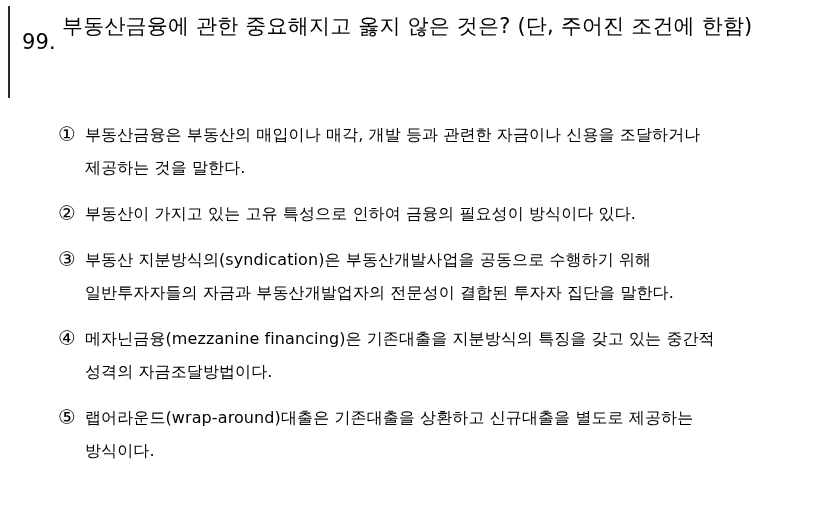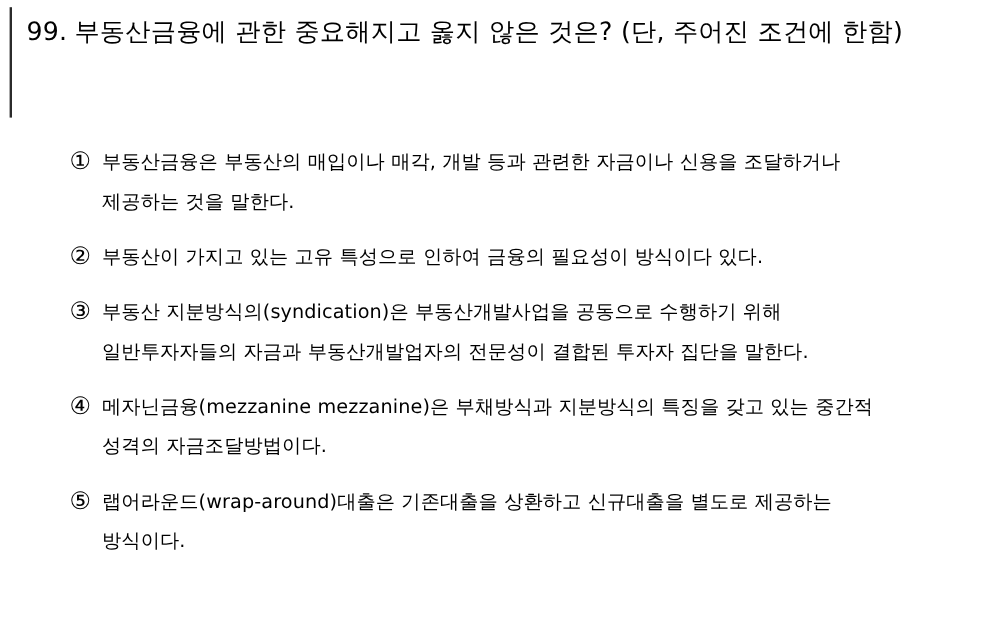--- a/index.html
+++ b/index.html
@@ -37,20 +37,21 @@
     display: flex;
     align-items: flex-start;
   }
   .q-number {
     flex: 0 0 auto;
     font-size: 21px;
     line-height: 33px;
     letter-spacing: 0.2px;
     white-space: nowrap;
     padding-right: 6px;
+    margin-top: 16px;
   }
   .q-text {
     flex: 1 1 auto;
     font-size: 21px;
     line-height: 33px;
     letter-spacing: 0.2px;
     word-break: keep-all;
   }
   .choices {
     position: absolute;
@@ -102,21 +103,21 @@
       <div class="choice-text">부동산이 가지고 있는 고유 특성으로 인하여 금융의 필요성이 방식이다 있다.</div>
     </div>
 
     <div class="choice">
       <div class="choice-marker">③</div>
       <div class="choice-text">부동산 지분방식의(syndication)은 부동산개발사업을 공동으로 수행하기 위해 일반투자자들의 자금과 부동산개발업자의 전문성이 결합된 투자자 집단을 말한다.</div>
     </div>
 
     <div class="choice">
       <div class="choice-marker">④</div>
-      <div class="choice-text">메자닌금융(mezzanine mezzanine)은 부채방식과 지분방식의 특징을 갖고 있는 중간적 성격의 자금조달방법이다.</div>
+      <div class="choice-text">메자닌금융(mezzanine financing)은 기존대출을 지분방식의 특징을 갖고 있는 중간적 성격의 자금조달방법이다.</div>
     </div>
 
     <div class="choice">
       <div class="choice-marker">⑤</div>
       <div class="choice-text">랩어라운드(wrap-around)대출은 기존대출을 상환하고 신규대출을 별도로 제공하는 방식이다.</div>
     </div>
 
   </div>
 
 </div>

